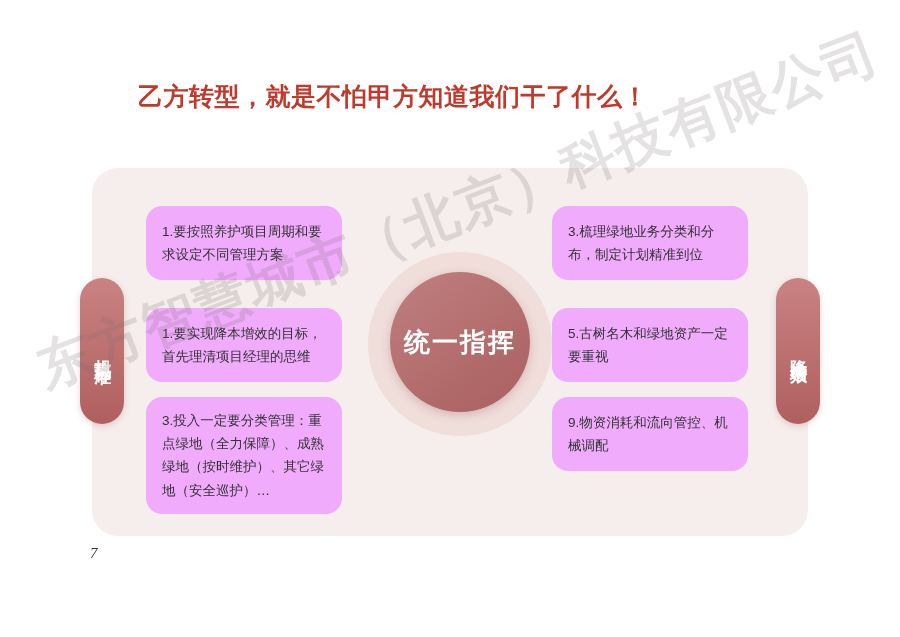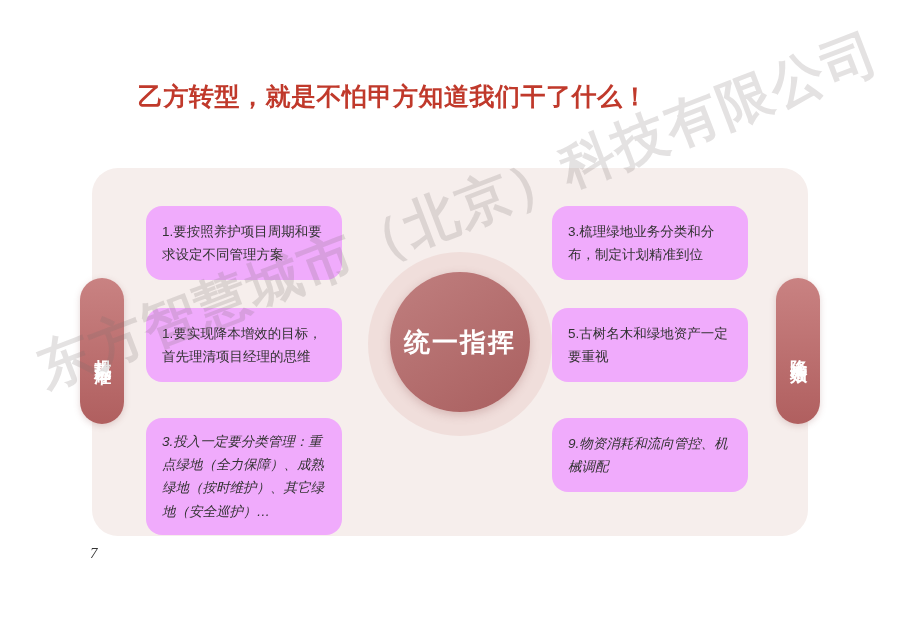--- a/index.html
+++ b/index.html
@@ -98,21 +98,21 @@
     line-height: 1.72;
     color: #333333;
     padding: 14px 16px;
     box-sizing: border-box;
     z-index: 3;
   }
   .card.left { left: 146px; }
   .card.right { left: 552px; }
   .row1 { top: 206px; }
   .row2 { top: 308px; }
-  .row3 { top: 418px; font-style: italic; }
+  .row3 { top: 397px; }
   .card.tall { padding-top: 12px; padding-bottom: 12px; }
 
   
   .center-outer {
     position: absolute;
     left: 368px;
     top: 252px;
     width: 184px;
     height: 184px;
     border-radius: 50%;

